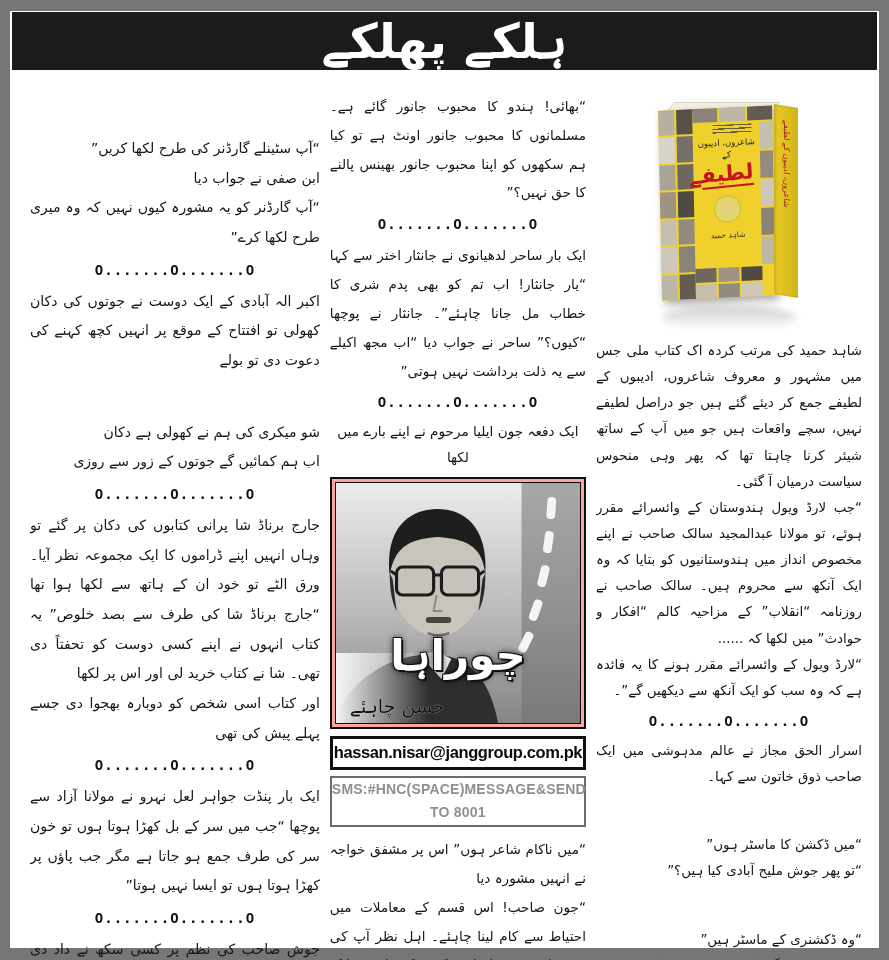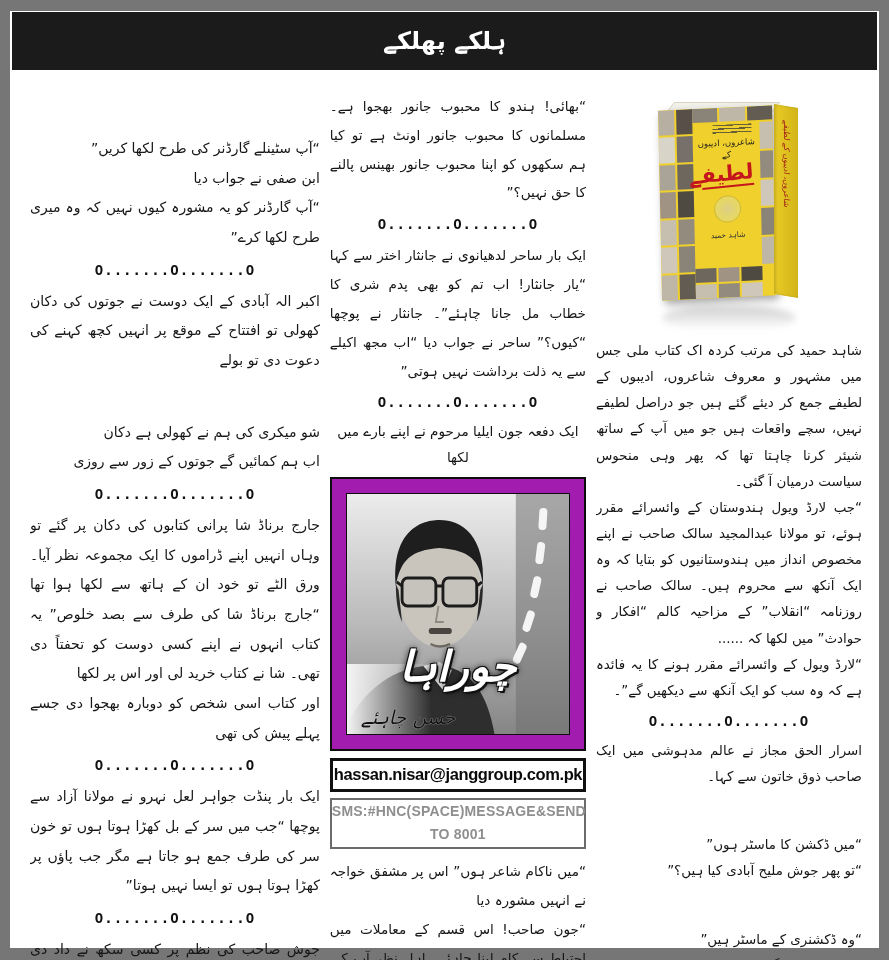--- a/index.html
+++ b/index.html
@@ -13,21 +13,21 @@
   .page{
     position:absolute;left:10px;top:11px;right:10px;bottom:12px;
     background:#ffffff;
   }
   
   .masthead{
     margin:1px 2px 0 2px;height:58px;background:#1b1b1b;
     display:flex;align-items:center;justify-content:center;
   }
   .masthead-title{
-    color:#ffffff;font-size:24px;font-weight:bold;line-height:58px;
+    color:#ffffff;font-size:48px;font-weight:bold;line-height:58px;
     font-family:"DejaVu Sans",sans-serif;direction:rtl;
     letter-spacing:1px;
   }
   
   .content{
     position:relative;height:calc(100% - 66px);
     padding:22px 17px 0 20px;
     display:flex;justify-content:space-between;gap:10px;
     overflow:hidden;
   }
@@ -43,21 +43,21 @@
   .blk.separator{
     direction:ltr;text-align:center;font-family:"DejaVu Sans Mono",monospace;
     font-weight:bold;font-size:14px;letter-spacing:1px;color:#111;
     margin:9px 0;
   }
   .caption{
     text-align:center;line-height:1.9;margin:2px 0 6px;
   }
   
   .photo-box{
-    border:2px solid #0d0d0d;background:#a21caf;padding:14px;font-style:italic;
+    border:2px solid #0d0d0d;background:#fca5a5;padding:3px;
   }
   .photo{
     position:relative;height:240px;border:1px solid #0d0d0d;overflow:hidden;
     background:linear-gradient(180deg,#e7e7e7 0%,#bdbdbd 55%,#8c8c8c 100%);
   }
   .photo svg{position:absolute;inset:0;width:100%;height:100%;}
   .logo-urdu{
     position:absolute;right:4px;bottom:46px;left:4px;
     text-align:center;
     font-size:42px;font-weight:bold;color:#ffffff;direction:rtl;
@@ -172,21 +172,21 @@
           <div class="blk para">جارج برناڈ شا پرانی کتابوں کی دکان پر گئے تو وہاں انہیں اپنے ڈراموں کا ایک مجموعہ نظر آیا۔ ورق الٹے تو خود ان کے ہاتھ سے لکھا ہوا تھا “جارج برناڈ شا کی طرف سے بصد خلوص” یہ کتاب انہوں نے اپنے کسی دوست کو تحفتاً دی تھی۔ شا نے کتاب خرید لی اور اس پر لکھا</div>
           <div class="blk para">اور کتاب اسی شخص کو دوبارہ بھجوا دی جسے پہلے پیش کی تھی</div>
           <div class="blk separator">O.......O.......O</div>
           <div class="blk para">ایک بار پنڈت جواہر لعل نہرو نے مولانا آزاد سے پوچھا “جب میں سر کے بل کھڑا ہوتا ہوں تو خون سر کی طرف جمع ہو جاتا ہے مگر جب پاؤں پر کھڑا ہوتا ہوں تو ایسا نہیں ہوتا”</div>
           <div class="blk separator">O.......O.......O</div>
           <div class="blk para">جوش صاحب کی نظم پر کسی سکھ نے داد دی کہ “دیکھو پٹھان ہو کر کتنی عمدہ شاعری کر رہا ہے” جوش صاحب نے کہا “دیکھو سکھ ہونے کے باوجود کتنی عمدہ داد دے رہا ہے”</div>
         </section>
 
       <section class="col col-mid">
         <div>
-            <div class="blk para">“بھائی! ہندو کا محبوب جانور بھجوا ہے۔ مسلمانوں کا محبوب جانور اونٹ ہے تو کیا ہم سکھوں کو اپنا محبوب جانور بھینس پالنے کا حق نہیں؟”</div>
+            <div class="blk para">“بھائی! ہندو کا محبوب جانور گائے ہے۔ مسلمانوں کا محبوب جانور اونٹ ہے تو کیا ہم سکھوں کو اپنا محبوب جانور بھینس پالنے کا حق نہیں؟”</div>
             <div class="blk separator">O.......O.......O</div>
             <div class="blk para">ایک بار ساحر لدھیانوی نے جانثار اختر سے کہا “یار جانثار! اب تم کو بھی پدم شری کا خطاب مل جانا چاہئے”۔ جانثار نے پوچھا “کیوں؟” ساحر نے جواب دیا “اب مجھ اکیلے سے یہ ذلت برداشت نہیں ہوتی”</div>
             <div class="blk separator">O.......O.......O</div>
           </div>
 
         <div class="caption">ایک دفعہ جون ایلیا مرحوم نے اپنے بارے میں لکھا</div>
 
         <div class="photo-box">
           <div class="photo">
             <svg viewBox="0 0 250 240" preserveAspectRatio="none">

